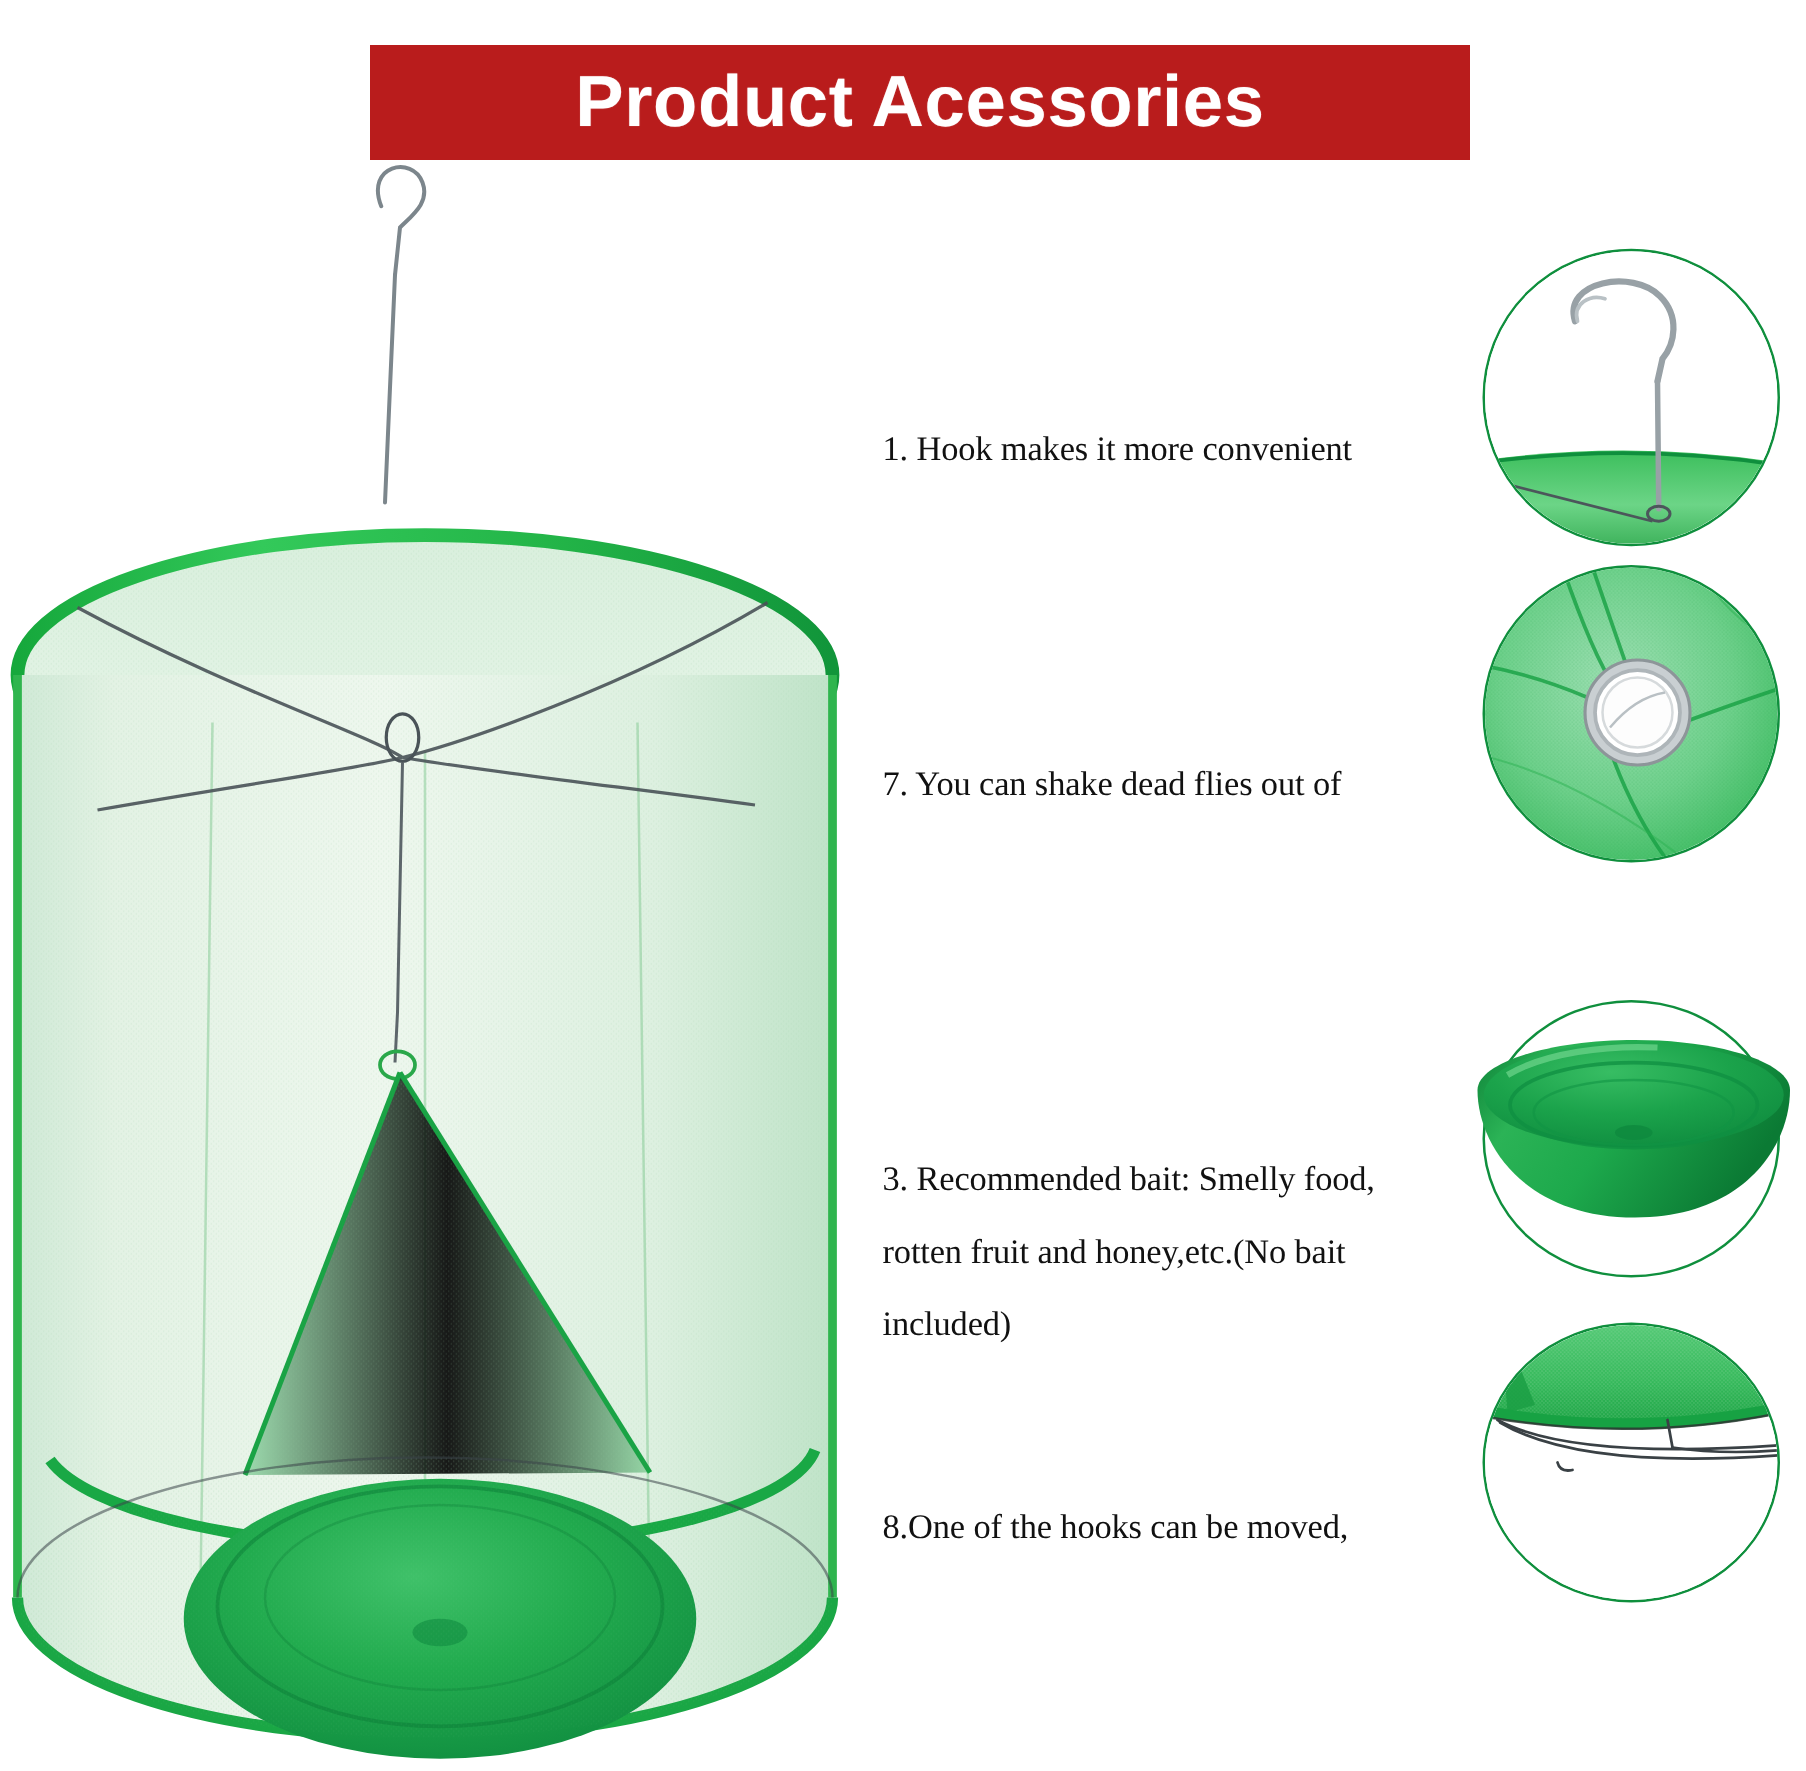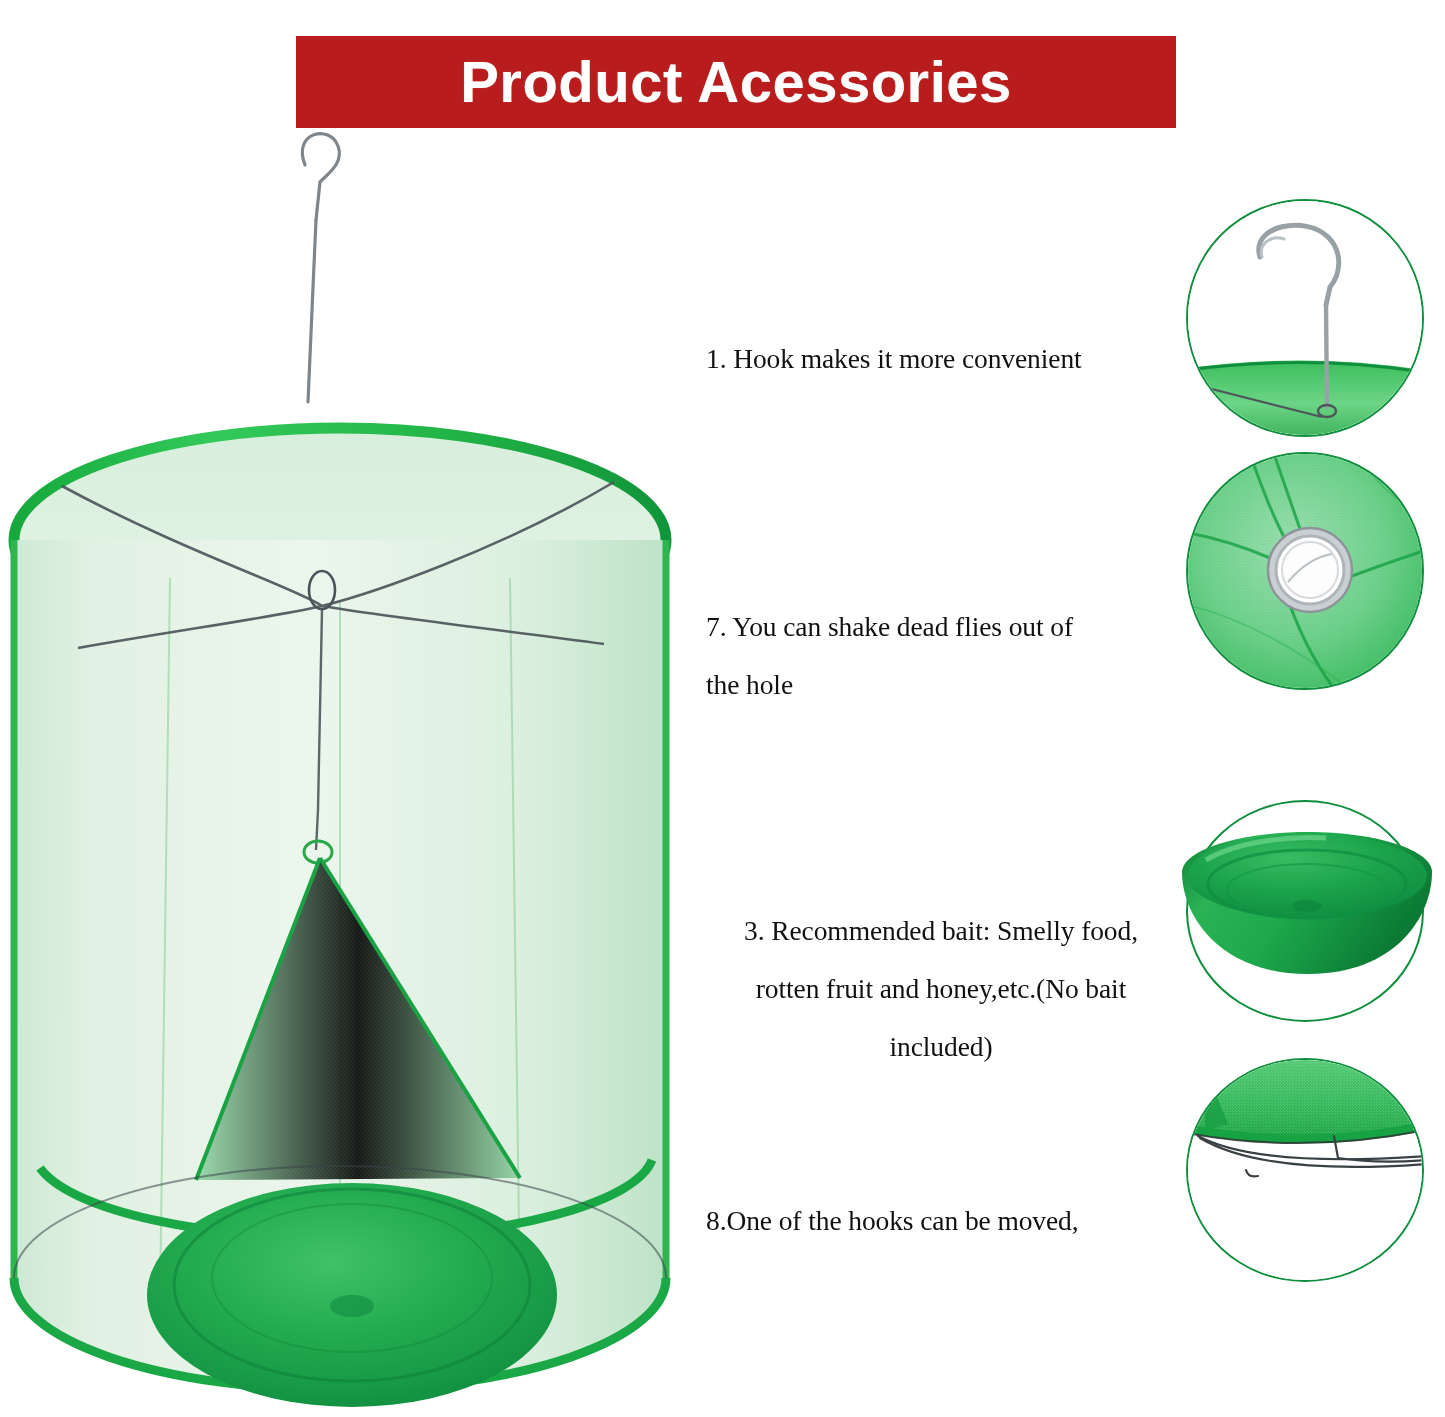--- a/index.html
+++ b/index.html
@@ -53,21 +53,21 @@
     position: absolute;
     left: 0;
     width: 470px;
     color: #111111;
     font-size: 27.5px;
     line-height: 58px;
     letter-spacing: -0.1px;
   }
   .feature-1 { top: 0px; }
   .feature-2 { top: 268px; }
-  .feature-3 { top: 572px; text-align: center; }
+  .feature-3 { top: 584px; }
   .feature-4 { top: 862px; }
   .feature-line { display: block; white-space: nowrap; font-family: Liberation Serif, serif; }
 
   
   .thumb {
     position: absolute;
     border: 2px solid #0f8f3d;
     border-radius: 50%;
     background: #ffffff;
     overflow: hidden;
@@ -178,21 +178,20 @@
   </div>
 
   <div class="features">
 
     <div class="feature feature-1">
       <span class="feature-line">1. Hook makes it more convenient</span>
     </div>
 
     <div class="feature feature-2">
       <span class="feature-line">7. You can shake dead flies out of</span>
-      <span class="feature-line">the hole</span>
     </div>
 
     <div class="feature feature-3">
       <span class="feature-line">3. Recommended bait: Smelly food,</span>
       <span class="feature-line">rotten fruit and honey,etc.(No bait</span>
       <span class="feature-line">included)</span>
     </div>
 
     <div class="feature feature-4">
       <span class="feature-line">8.One of the hooks can be moved,</span>

